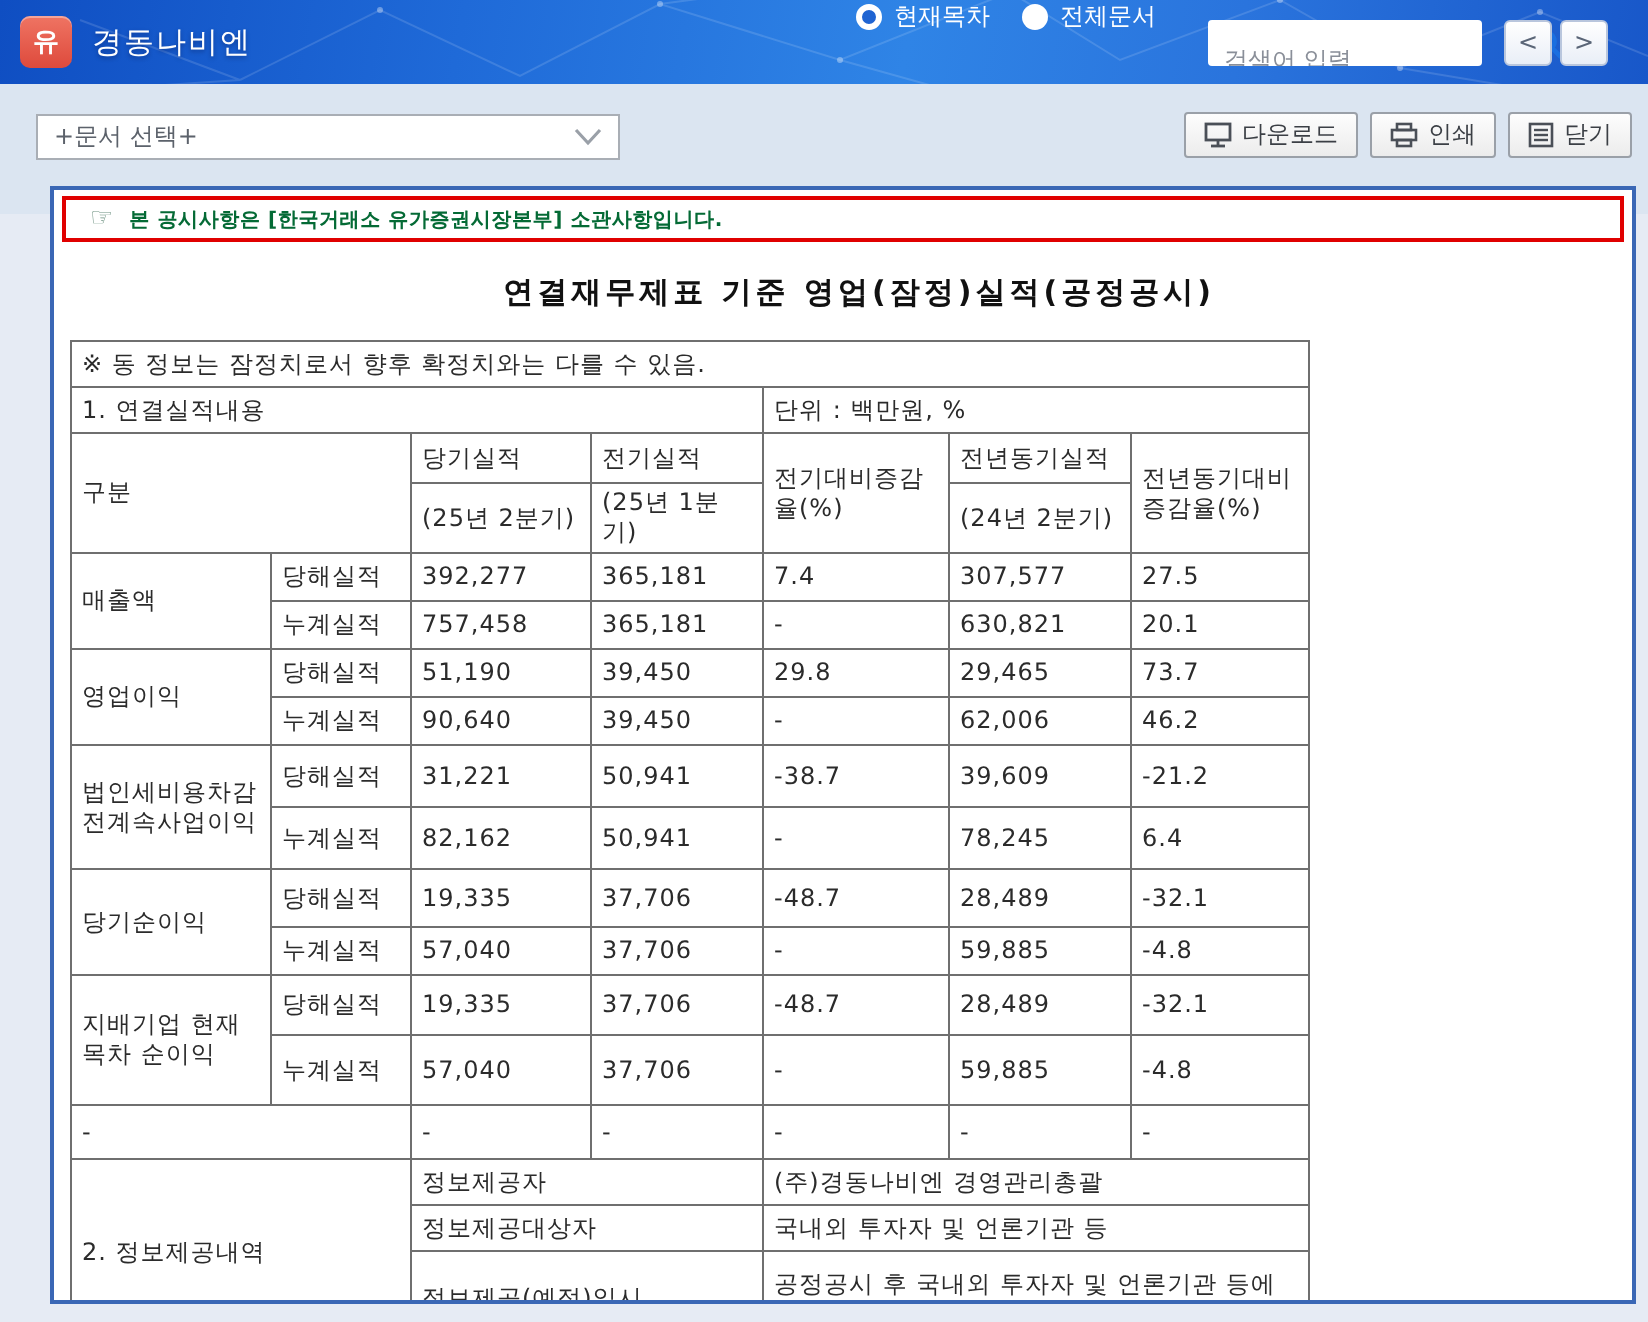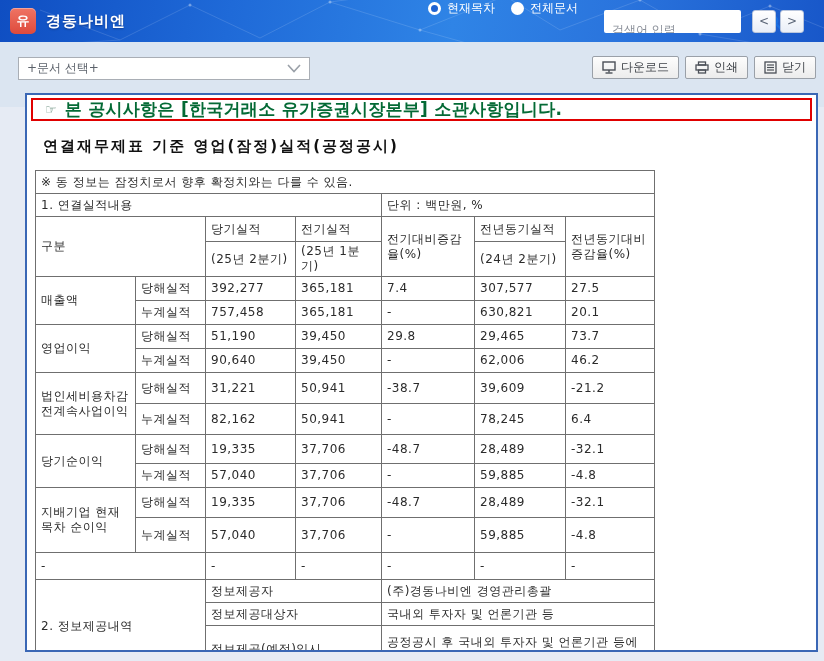--- a/index.html
+++ b/index.html
@@ -19,21 +19,21 @@
   .mesh{ position:absolute; left:0; top:0; }
   .logo{
     position:absolute; left:10px; top:8px; width:26px; height:26px;
     background:linear-gradient(180deg,#ef7463,#de4a3c);
     border-radius:5px; color:#fff; font-size:13px; font-weight:bold;
     display:flex; align-items:center; justify-content:center;
     box-shadow:inset 0 1px 0 rgba(255,255,255,.35);
   }
   .company{
     position:absolute; left:46px; top:12px; color:#fff;
-    font-size:15px; font-weight:bold; letter-spacing:1px;
+    font-size:15px; font-weight:normal; letter-spacing:1px;
     text-shadow:0 1px 2px rgba(0,0,40,.35);
   }
   .radio-group{ position:absolute; left:428px; top:0; height:42px; display:flex; align-items:flex-start; gap:16px; }
   .radio-opt{ display:flex; align-items:center; gap:6px; color:#fff; font-size:12px; cursor:pointer; }
   .radio-ring{ width:13px; height:13px; border-radius:50%; border:3px solid #fff; background:#1f64d2; }
   .radio-dot { width:13px; height:13px; border-radius:50%; background:#fff; }
   .search-box{
     position:absolute; left:604px; top:10px; width:137px; height:23px;
     background:#fff; border-radius:2px; display:flex; align-items:center;
   }
@@ -78,24 +78,24 @@
     background:#fff; border:2px solid var(--frame-blue,#3a67b5);
     overflow:hidden;
   }
   .notice{
     margin:3px 4px 0 4px; height:23px;
     border:2px solid var(--notice-red,#e00000);
     display:flex; align-items:center; gap:8px; padding-left:12px;
     background:#fff;
   }
   .notice .finger{ color:#6f9383; font-size:13px; }
-  .notice .notice-text{ color:var(--notice-green,#046a35); font-size:17px; font-weight:bold; letter-spacing:.3px; }
+  .notice .notice-text{ color:var(--notice-green,#046a35); font-size:10px; font-weight:bold; letter-spacing:.3px; }
 
   .doc-title{
-    margin:16px 0 0 16px; color:#111; font-size:15px; font-weight:bold; letter-spacing:2px;
+    margin:16px 0 0 16px; color:#111; font-size:15px; font-weight:bold; letter-spacing:2px;text-align:center;
   }
 
   table.fin{
     margin:14px 0 0 8px; border-collapse:collapse; table-layout:fixed; width:619px;
     font-size:12px; color:#2b2b2b; letter-spacing:.5px;
   }
   table.fin td{
     border:1px solid #6f6f6f; padding:2px 5px; vertical-align:middle;
     word-break:break-all; line-height:15px; overflow:hidden;
   }

